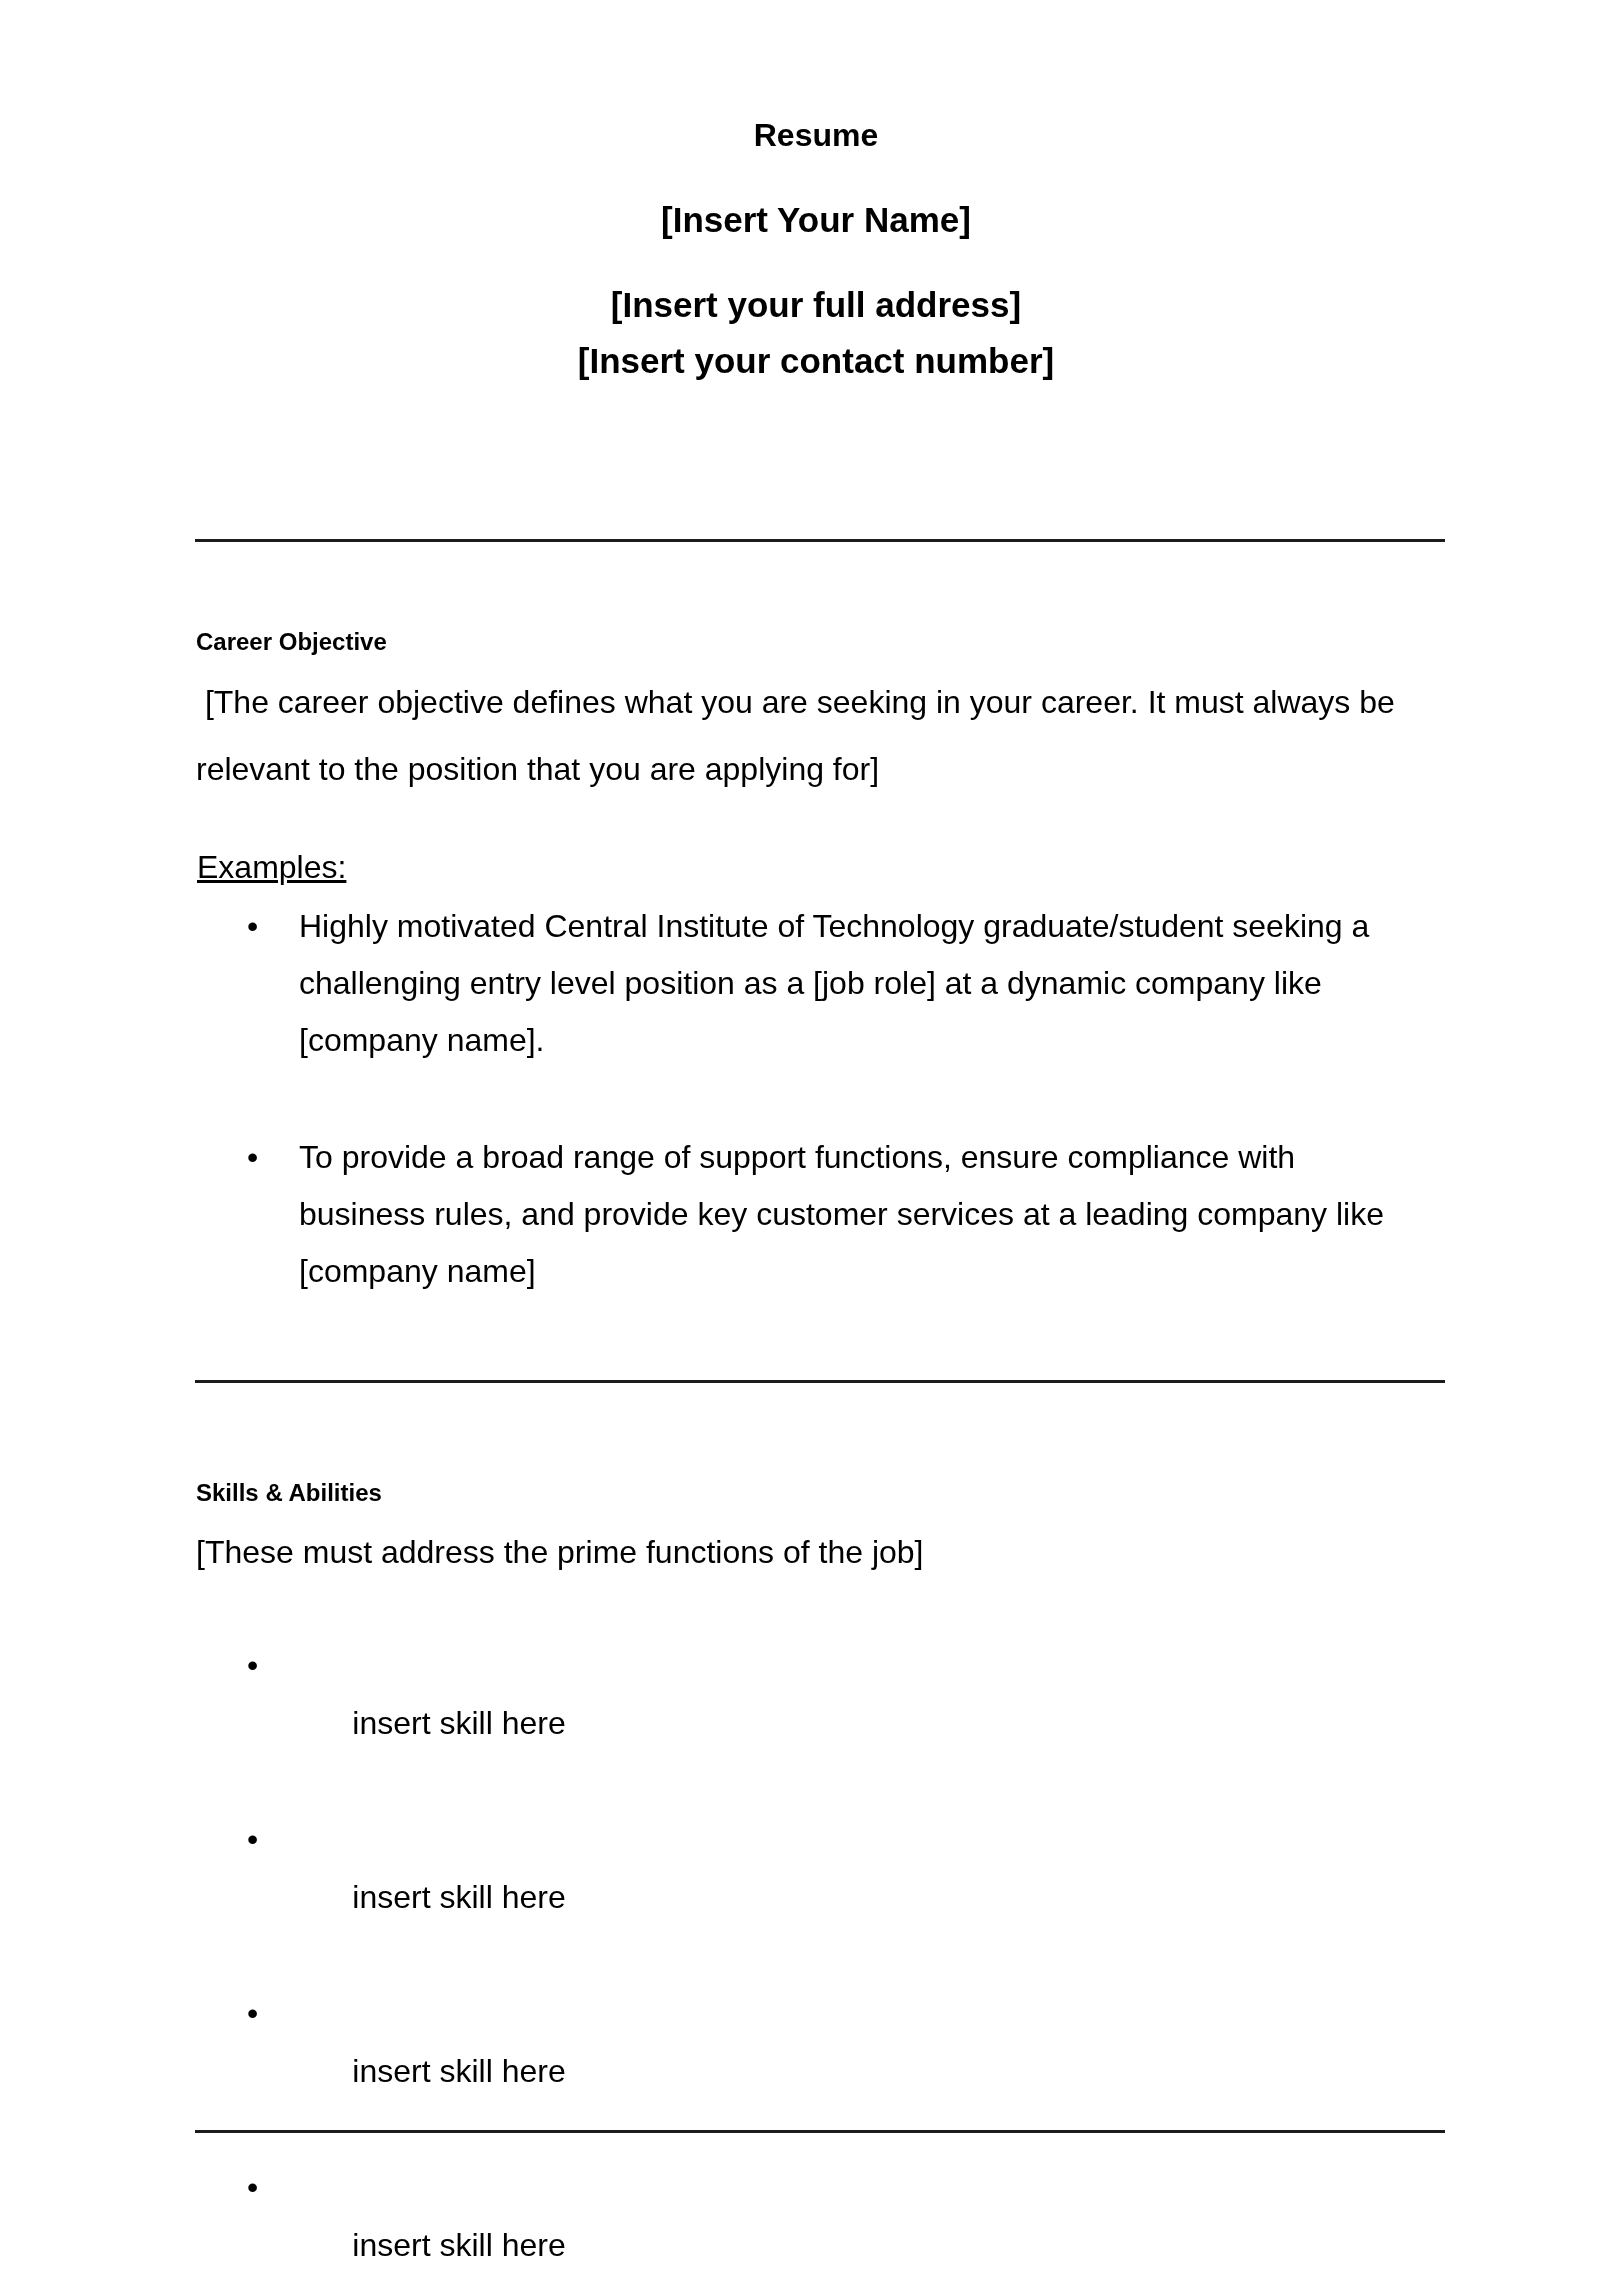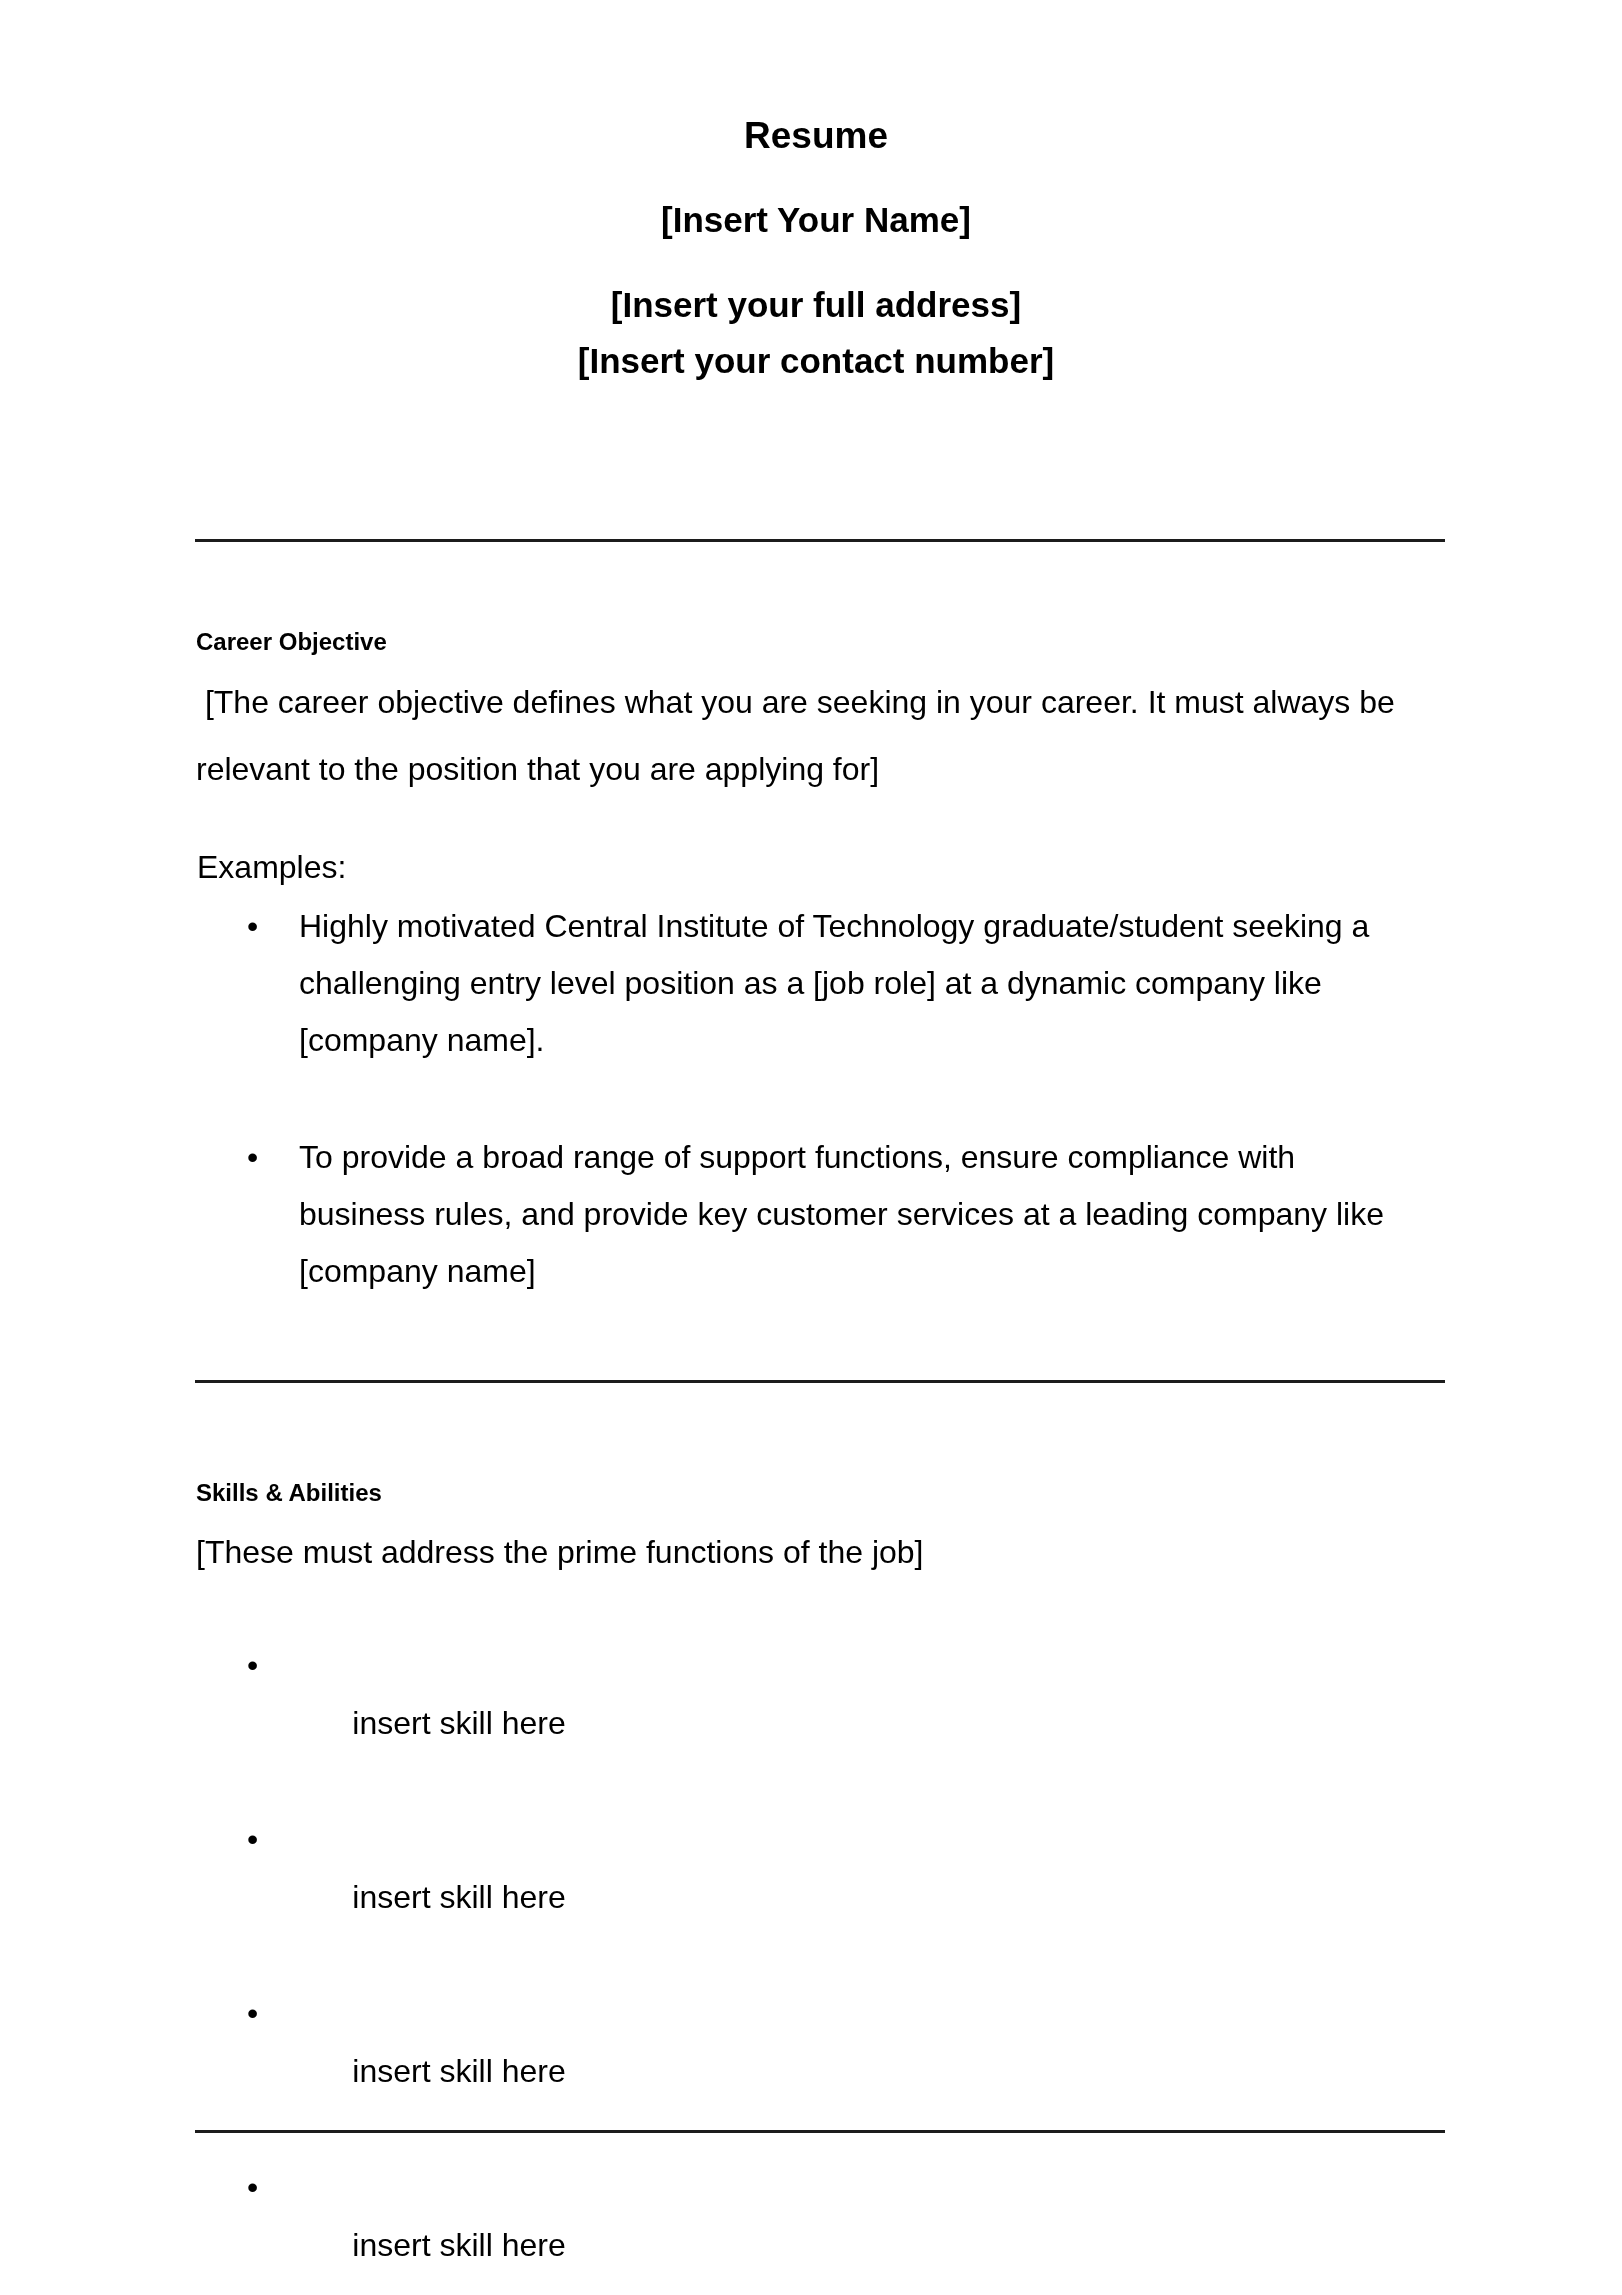--- a/index.html
+++ b/index.html
@@ -16,21 +16,21 @@
   .hdr-line {
     position: absolute;
     left: 191px;
     width: 1250px;
     text-align: center;
     font-weight: bold;
     font-size: 35px;
     line-height: 57px;
     white-space: pre;
   }
-  .doc-title { font-size: 37px; }
+  .doc-title { font-size: 32px; }
   
   .divider {
     position: absolute;
     left: 195px;
     width: 1250px;
     height: 0;
     border-top: 3.7px solid #1c1c1c;
   }
   
   .sec-heading {
@@ -49,20 +49,21 @@
     width: 1304px;
     font-size: 32px;
     line-height: 67px;
     white-space: pre-wrap;
   }
   .examples {
     position: absolute;
     left: 197px;
     font-size: 32px;
     line-height: 57px;
+    text-decoration: underline;
     white-space: pre;
   }
   
   .bullet {
     position: absolute;
     left: 196px;
     width: 1304px;
     font-size: 32px;
     line-height: 57px;
   }

